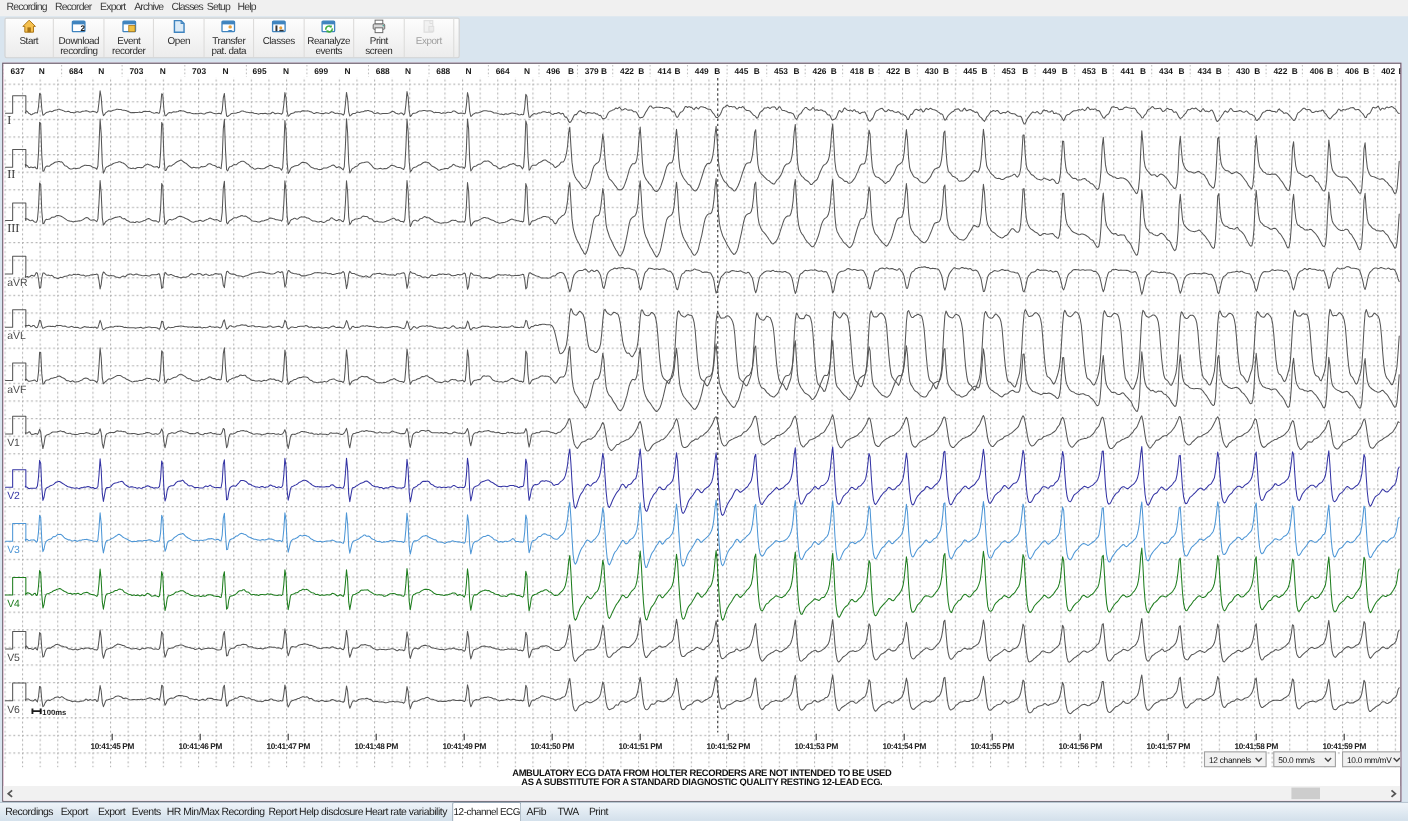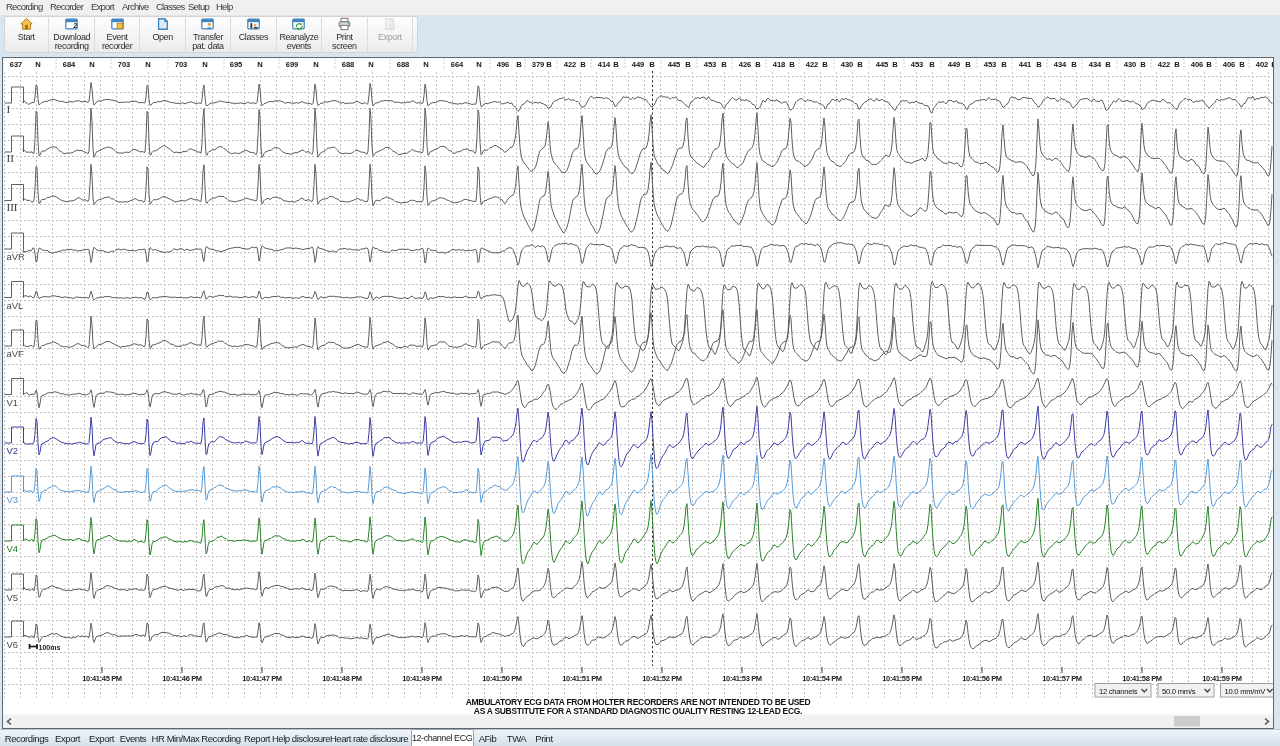--- a/index.html
+++ b/index.html
@@ -11,21 +11,21 @@
   border:1px solid #d4d3d2;border-radius:2px}
 .tbtn{position:absolute;top:1px;width:45.4px;height:36px;border-right:1px solid #dddcdb;text-align:center}
 .tic{margin-top:1px;height:14px}
 .tlab{font-size:9px;letter-spacing:-0.4px;line-height:8.8px;color:#2d2d2d;margin-top:2px}
 #panel{position:absolute;left:2px;top:57px;width:1272px;height:672px;background:#f9a8d4;
   border:1px solid #60666b}
 #tabs{position:absolute;left:0;top:729px;width:1280px;height:17px;
   background:linear-gradient(#eff4f9,#d3e0eb);border-top:1px solid #b9c6d2;font-size:9.5px;color:#1c1c1c}
 #tabs span.tab{position:absolute;top:3px;transform:translateX(-50%);letter-spacing:-0.45px}
 #atab{position:absolute;left:411px;top:-1px;width:63px;height:18px;background:#fff;font-size:9px;
-  border:1px solid #95a5b4;border-bottom:none;border-radius:2px 2px 0 0;text-align:left;
+  border:1px solid #95a5b4;border-bottom:none;border-radius:2px 2px 0 0;text-align:center;
   line-height:16px;letter-spacing:-0.45px}
 </style></head><body>
 <div id="menu">
     <span style="left:6px">Recording</span>
     <span style="left:50px">Recorder</span>
     <span style="left:91px">Export</span>
     <span style="left:122px">Archive</span>
     <span style="left:156px">Classes</span>
     <span style="left:188px">Setup</span>
     <span style="left:216px">Help</span>
@@ -312,17 +312,17 @@
   </div>
 <div id="tabs">
     <span class="tab" style="left:26.5px">Recordings</span>
     <span class="tab" style="left:67.5px">Export</span>
     <span class="tab" style="left:101.5px">Export</span>
     <span class="tab" style="left:133px">Events</span>
     <span class="tab" style="left:175.5px">HR Min/Max</span>
     <span class="tab" style="left:221px">Recording</span>
     <span class="tab" style="left:257px">Report</span>
     <span class="tab" style="left:301px">Help disclosure</span>
-    <span class="tab" style="left:369px">Heart rate disclosure</span>
+    <span class="tab" style="left:369px">Heart rate variability</span>
     <span class="tab" style="left:487.5px">AFib</span>
     <span class="tab" style="left:516.5px">TWA</span>
     <span class="tab" style="left:544px">Print</span>
     <div id="atab">12-channel ECG</div>
   </div>
 </body></html>

